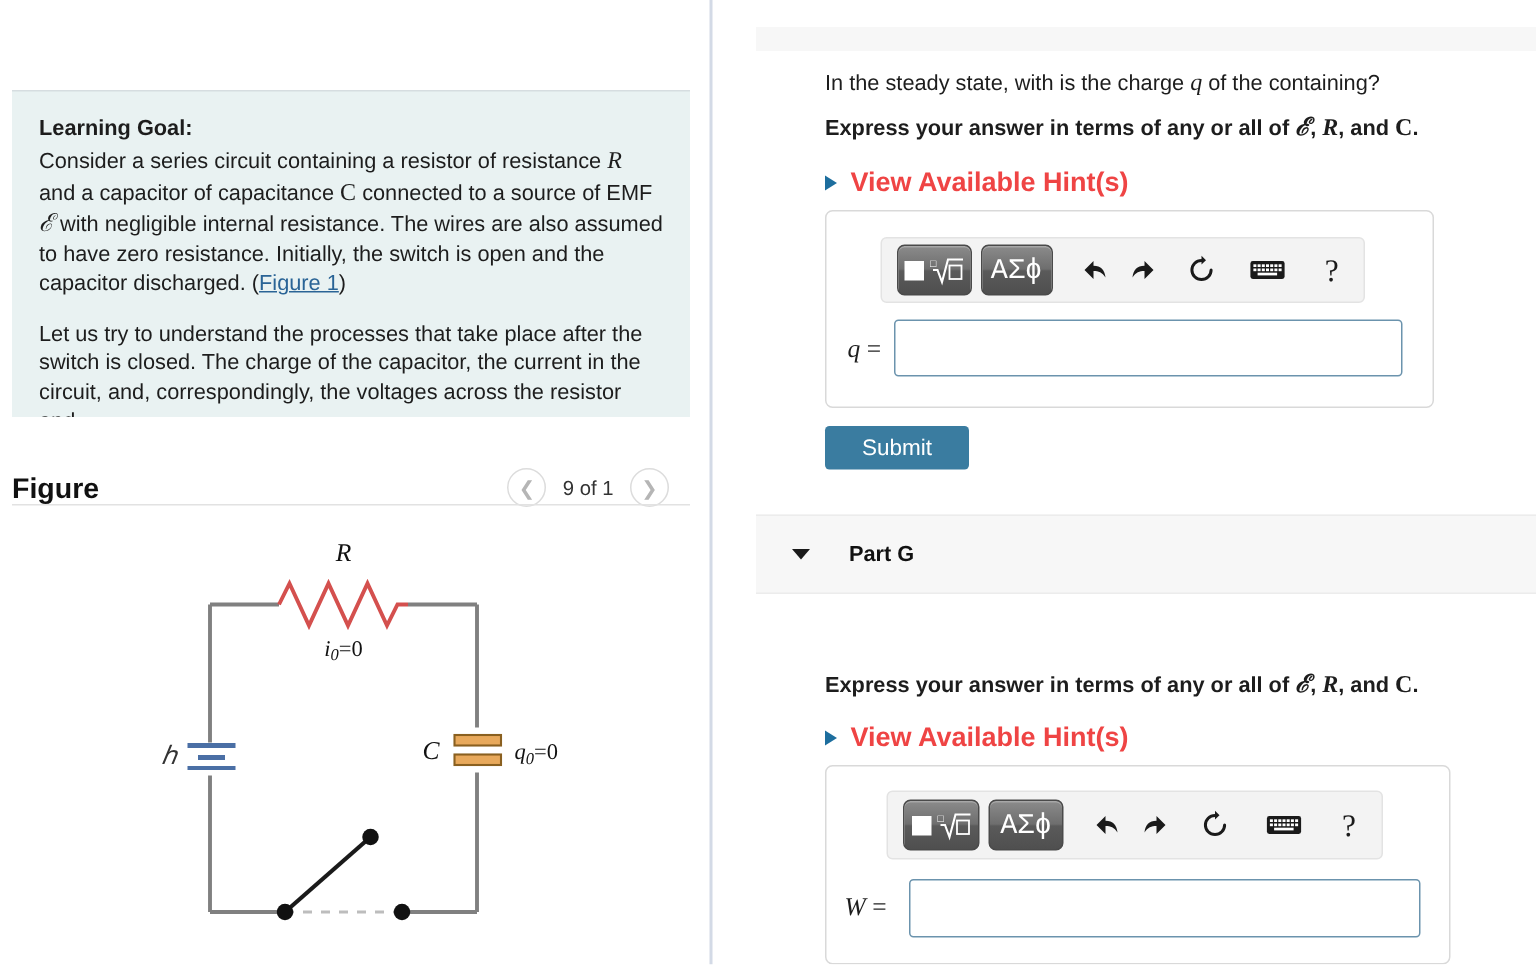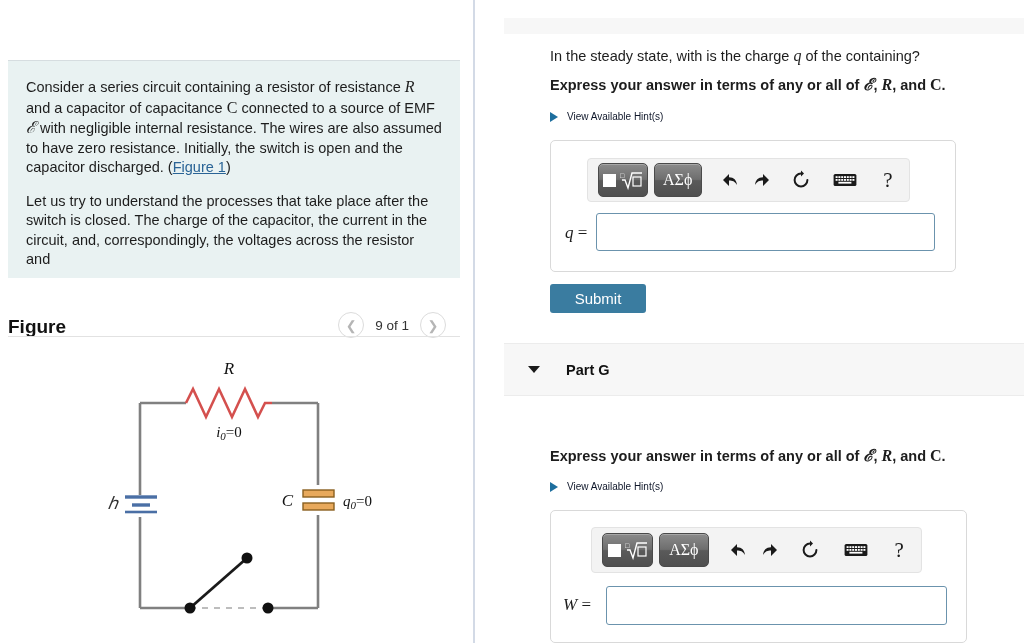--- a/index.html
+++ b/index.html
@@ -96,42 +96,42 @@
     position: absolute;
     display: flex; align-items: center; gap: 9px;
     cursor: pointer;
   }
   .hint-tri {
     width: 0; height: 0;
     border-left: 8px solid #1d6e9e;
     border-top: 5.5px solid transparent;
     border-bottom: 5.5px solid transparent;
   }
-  .hint-label { color: #0f172a; font-weight: normal; font-size: 10px; }
+  .hint-label { color: #ef4444; font-weight: bold; font-size: 18px; }
 
   .answer-box {
     position: absolute;
     border: 1px solid #d9d9d9; border-radius: 5px;
     background: #fff;
   }
   .tool-strip {
     position: absolute;
     background: #f3f3f3; border: 1px solid #e3e3e3; border-radius: 4px;
     display: flex; align-items: center;
   }
   .mbtn {
     height: 34px; border-radius: 5px;
     border: 1px solid #4a4a4a;
     background: linear-gradient(180deg, #8b8b8b 0%, #6e6e6e 48%, #5a5a5a 52%, #4f4f4f 100%);
     display: flex; align-items: center; justify-content: center;
     color: #fff; cursor: pointer;
     box-shadow: inset 0 1px 0 rgba(255,255,255,0.25);
   }
   .mbtn.tmpl { width: 52px; gap: 3px; }
-  .mbtn.greek { width: 50px; font-family: Liberation Serif, serif; font-size: 16px; }
+  .mbtn.greek { width: 50px; font-family: Liberation Mono, monospace; font-size: 19px; }
   .sq-solid { width: 13px; height: 13px; background: #fff; display:inline-block; }
   .icon-btn {
     width: 34px; height: 32px;
     display: flex; align-items: center; justify-content: center;
     cursor: pointer; color: #1a1a1a;
   }
   .qmark { font-size: 21px; color: #1a1a1a; font-family: "Liberation Serif", serif; }
 
   .ans-label {
     position: absolute; font-family: "Liberation Serif", serif;
@@ -169,20 +169,21 @@
   }
 </style>
 </head>
 <body>
 
 <div class="page">
 
   <div class="left-panel">
 
     <div class="goal-box">
+      <div class="goal-title">Learning Goal:</div>
       <div class="goal-p"><span>Consider a series circuit containing a resistor of resistance </span><span class="mi">R</span><span> and a capacitor of capacitance </span><span class="mi-up">C</span><span> connected to a source of EMF </span><span class="emf">ℰ</span><span> with negligible internal resistance. The wires are also assumed to have zero resistance. Initially, the switch is open and the capacitor discharged. (</span><span class="fig-link">Figure 1</span><span>)</span></div>
       <div class="goal-p">Let us try to understand the processes that take place after the switch is closed. The charge of the capacitor, the current in the circuit, and, correspondingly, the voltages across the resistor and</div>
     </div>
 
     <div class="figure-header">
       <div class="figure-title">Figure</div>
       <div class="fig-nav">
         <div class="nav-circle">❮</div>
         <div class="fig-count">9 of 1</div>
         <div class="nav-circle">❯</div>

